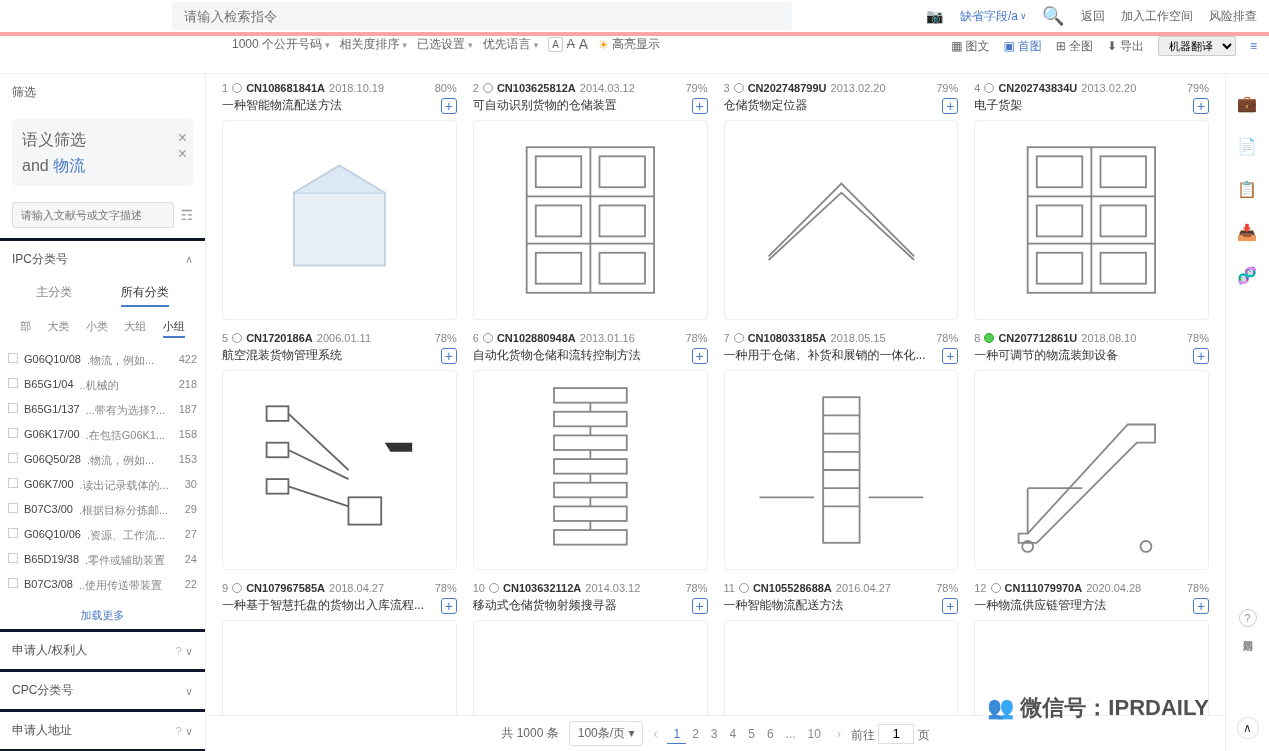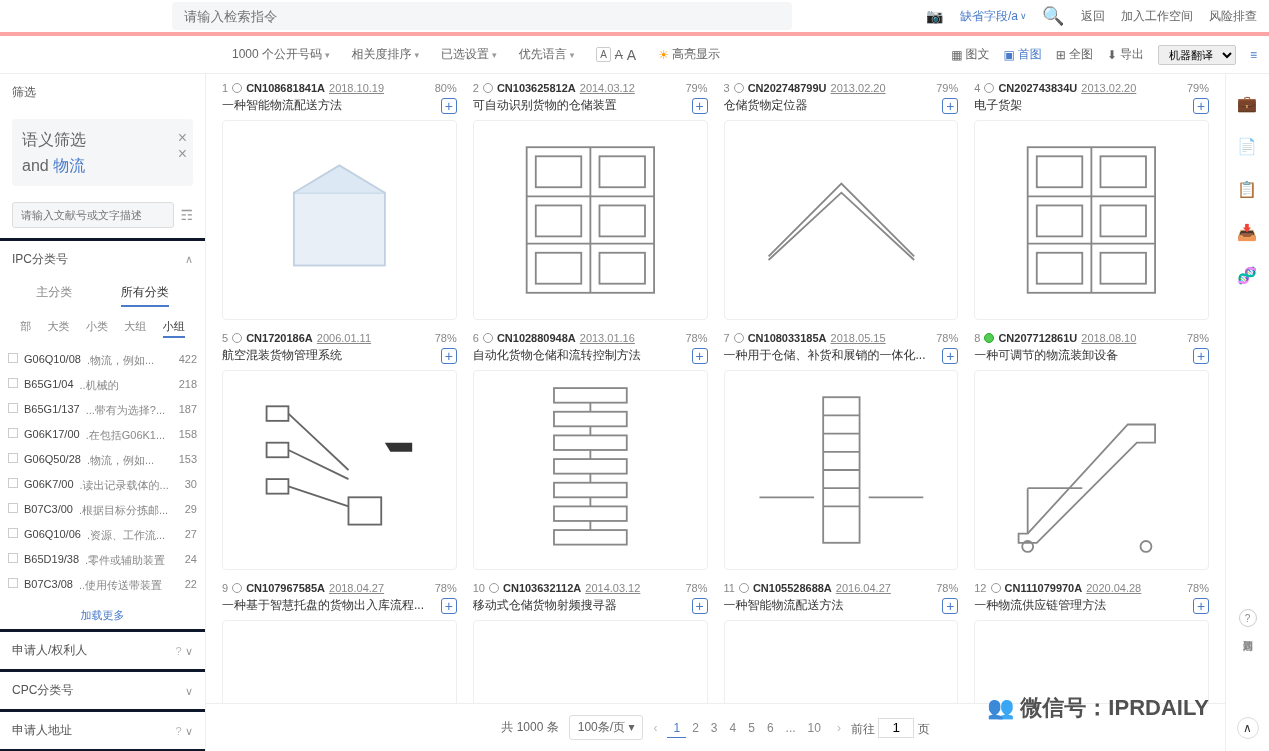--- a/index.html
+++ b/index.html
@@ -8,21 +8,21 @@
 
 .topbar { display: flex; align-items: center; height: 36px; padding: 0 12px; border-bottom: 4px solid #fca5a5; }
 .search-box { flex: 0 0 620px; height: 28px; border: none; background: #f5f6f8; border-radius: 4px; padding: 0 12px; color: #999; outline: none; margin-left: 160px; }
 .topbar-right { display: flex; align-items: center; gap: 16px; margin-left: auto; }
 .topbar-right .icon { color: #4a7bc9; font-size: 14px; }
 .topbar-right .sel { color: #4a7bc9; font-size: 12px; display: flex; align-items: center; gap: 2px; }
 .topbar-right .search-ic { color: #4a7bc9; font-size: 18px; font-weight: bold; }
 .topbar-right .link { color: #666; cursor: pointer; }
 
 
-.toolbar { display: flex; align-items: center; height: 38px; padding: 0 12px 0 232px; border-bottom: 1px solid #eee; gap: 22px; font-size: 12px; color: #666; }
+.toolbar { display: flex; align-items: flex-start; height: 38px; padding: 0 12px 0 232px; border-bottom: 1px solid #eee; gap: 10px; font-size: 12px; color: #666; }
 .toolbar .item { display: flex; align-items: center; gap: 3px; cursor: pointer; }
 .toolbar .chev { font-size: 9px; color: #999; }
 .toolbar .fsz { display: flex; gap: 4px; align-items: center; }
 .toolbar .right-tools { margin-left: auto; display: flex; gap: 14px; align-items: center; }
 .toolbar .right-tools .selbox { border: 1px solid #ccc; padding: 2px 6px; border-radius: 2px; font-size: 11px; }
 .toolbar .tool-btn { display: flex; align-items: center; gap: 3px; cursor: pointer; }
 .toolbar .tool-btn.blue { color: #4a7bc9; }
 
 
 .main { display: flex; height: calc(100% - 74px); }
@@ -60,36 +60,36 @@
 
 
 .results { flex: 1; overflow-y: auto; padding: 8px 16px; position: relative; }
 .grid { display: grid; grid-template-columns: repeat(4, 1fr); gap: 12px 16px; }
 .card { }
 .card-head { display: flex; align-items: center; gap: 4px; font-size: 11px; color: #666; }
 .card-head .idx { color: #888; }
 .card-head .circ { width: 10px; height: 10px; border: 1px solid #999; border-radius: 50%; display: inline-block; }
 .card-head .circ.green { border-color: #2a2; background: #5c5; }
 .card-head .pn { font-weight: bold; color: #333; }
-.card-head .dt { color: #888; text-decoration: underline; }
+.card-head .dt { color: #888; }
 .card-head .pct { margin-left: auto; color: #888; }
 .card-title { font-size: 12px; color: #333; margin-top: 3px; display: flex; align-items: center; justify-content: space-between; white-space: nowrap; overflow: hidden; }
 .card-title .txt { overflow: hidden; text-overflow: ellipsis; }
 .card-title .add { color: #4a7bc9; font-size: 14px; border: 1px solid #4a7bc9; border-radius: 3px; width: 16px; height: 16px; display: flex; align-items: center; justify-content: center; line-height: 1; cursor: pointer; flex-shrink: 0; margin-left: 6px; }
 .card-img { width: 100%; height: 200px; border: 1px solid #eee; border-radius: 4px; margin-top: 6px; background: #fff; display: flex; align-items: center; justify-content: center; color: #ccc; font-size: 10px; position: relative; overflow: hidden; }
 
 
 .rightrail { width: 44px; border-left: 1px solid #eee; display: flex; flex-direction: column; align-items: center; padding-top: 20px; gap: 24px; }
 .rightrail .ri { color: #4a7bc9; font-size: 16px; cursor: pointer; }
 .rightrail .help-float { margin-top: auto; margin-bottom: 60px; display: flex; flex-direction: column; align-items: center; gap: 6px; color: #888; font-size: 10px; }
 .rightrail .help-float .q { border: 1px solid #ccc; border-radius: 50%; width: 18px; height: 18px; display: flex; align-items: center; justify-content: center; color: #888; }
 .rightrail .uparrow { border: 1px solid #ddd; border-radius: 50%; width: 22px; height: 22px; display: flex; align-items: center; justify-content: center; margin-bottom: 12px; cursor: pointer; }
 
 
-.pagination { position: absolute; bottom: 0; left: 206px; right: 44px; height: 48px; border-top: 1px solid #eee; background: #fff; display: flex; align-items: center; justify-content: center; gap: 10px; font-size: 12px; color: #666; }
+.pagination { position: absolute; bottom: 0; left: 206px; right: 44px; height: 36px; border-top: 1px solid #eee; background: #fff; display: flex; align-items: center; justify-content: center; gap: 10px; font-size: 12px; color: #666; }
 .pagination .sel { border: 1px solid #ddd; padding: 3px 8px; border-radius: 3px; }
 .pagination .pg { padding: 2px 6px; cursor: pointer; color: #888; }
 .pagination .pg.active { color: #4a7bc9; border-bottom: 1px solid #4a7bc9; }
 .pagination .nav { color: #bbb; cursor: pointer; }
 .pagination .goto input { width: 36px; height: 20px; border: 1px solid #ddd; text-align: center; }
 
 
 .watermark { position: absolute; right: 60px; bottom: 28px; font-size: 22px; color: #333; opacity: 0.85; z-index: 50; display: flex; align-items: center; gap: 6px; font-weight: bold; }
 .watermark .wx { display: inline-block; }
 

